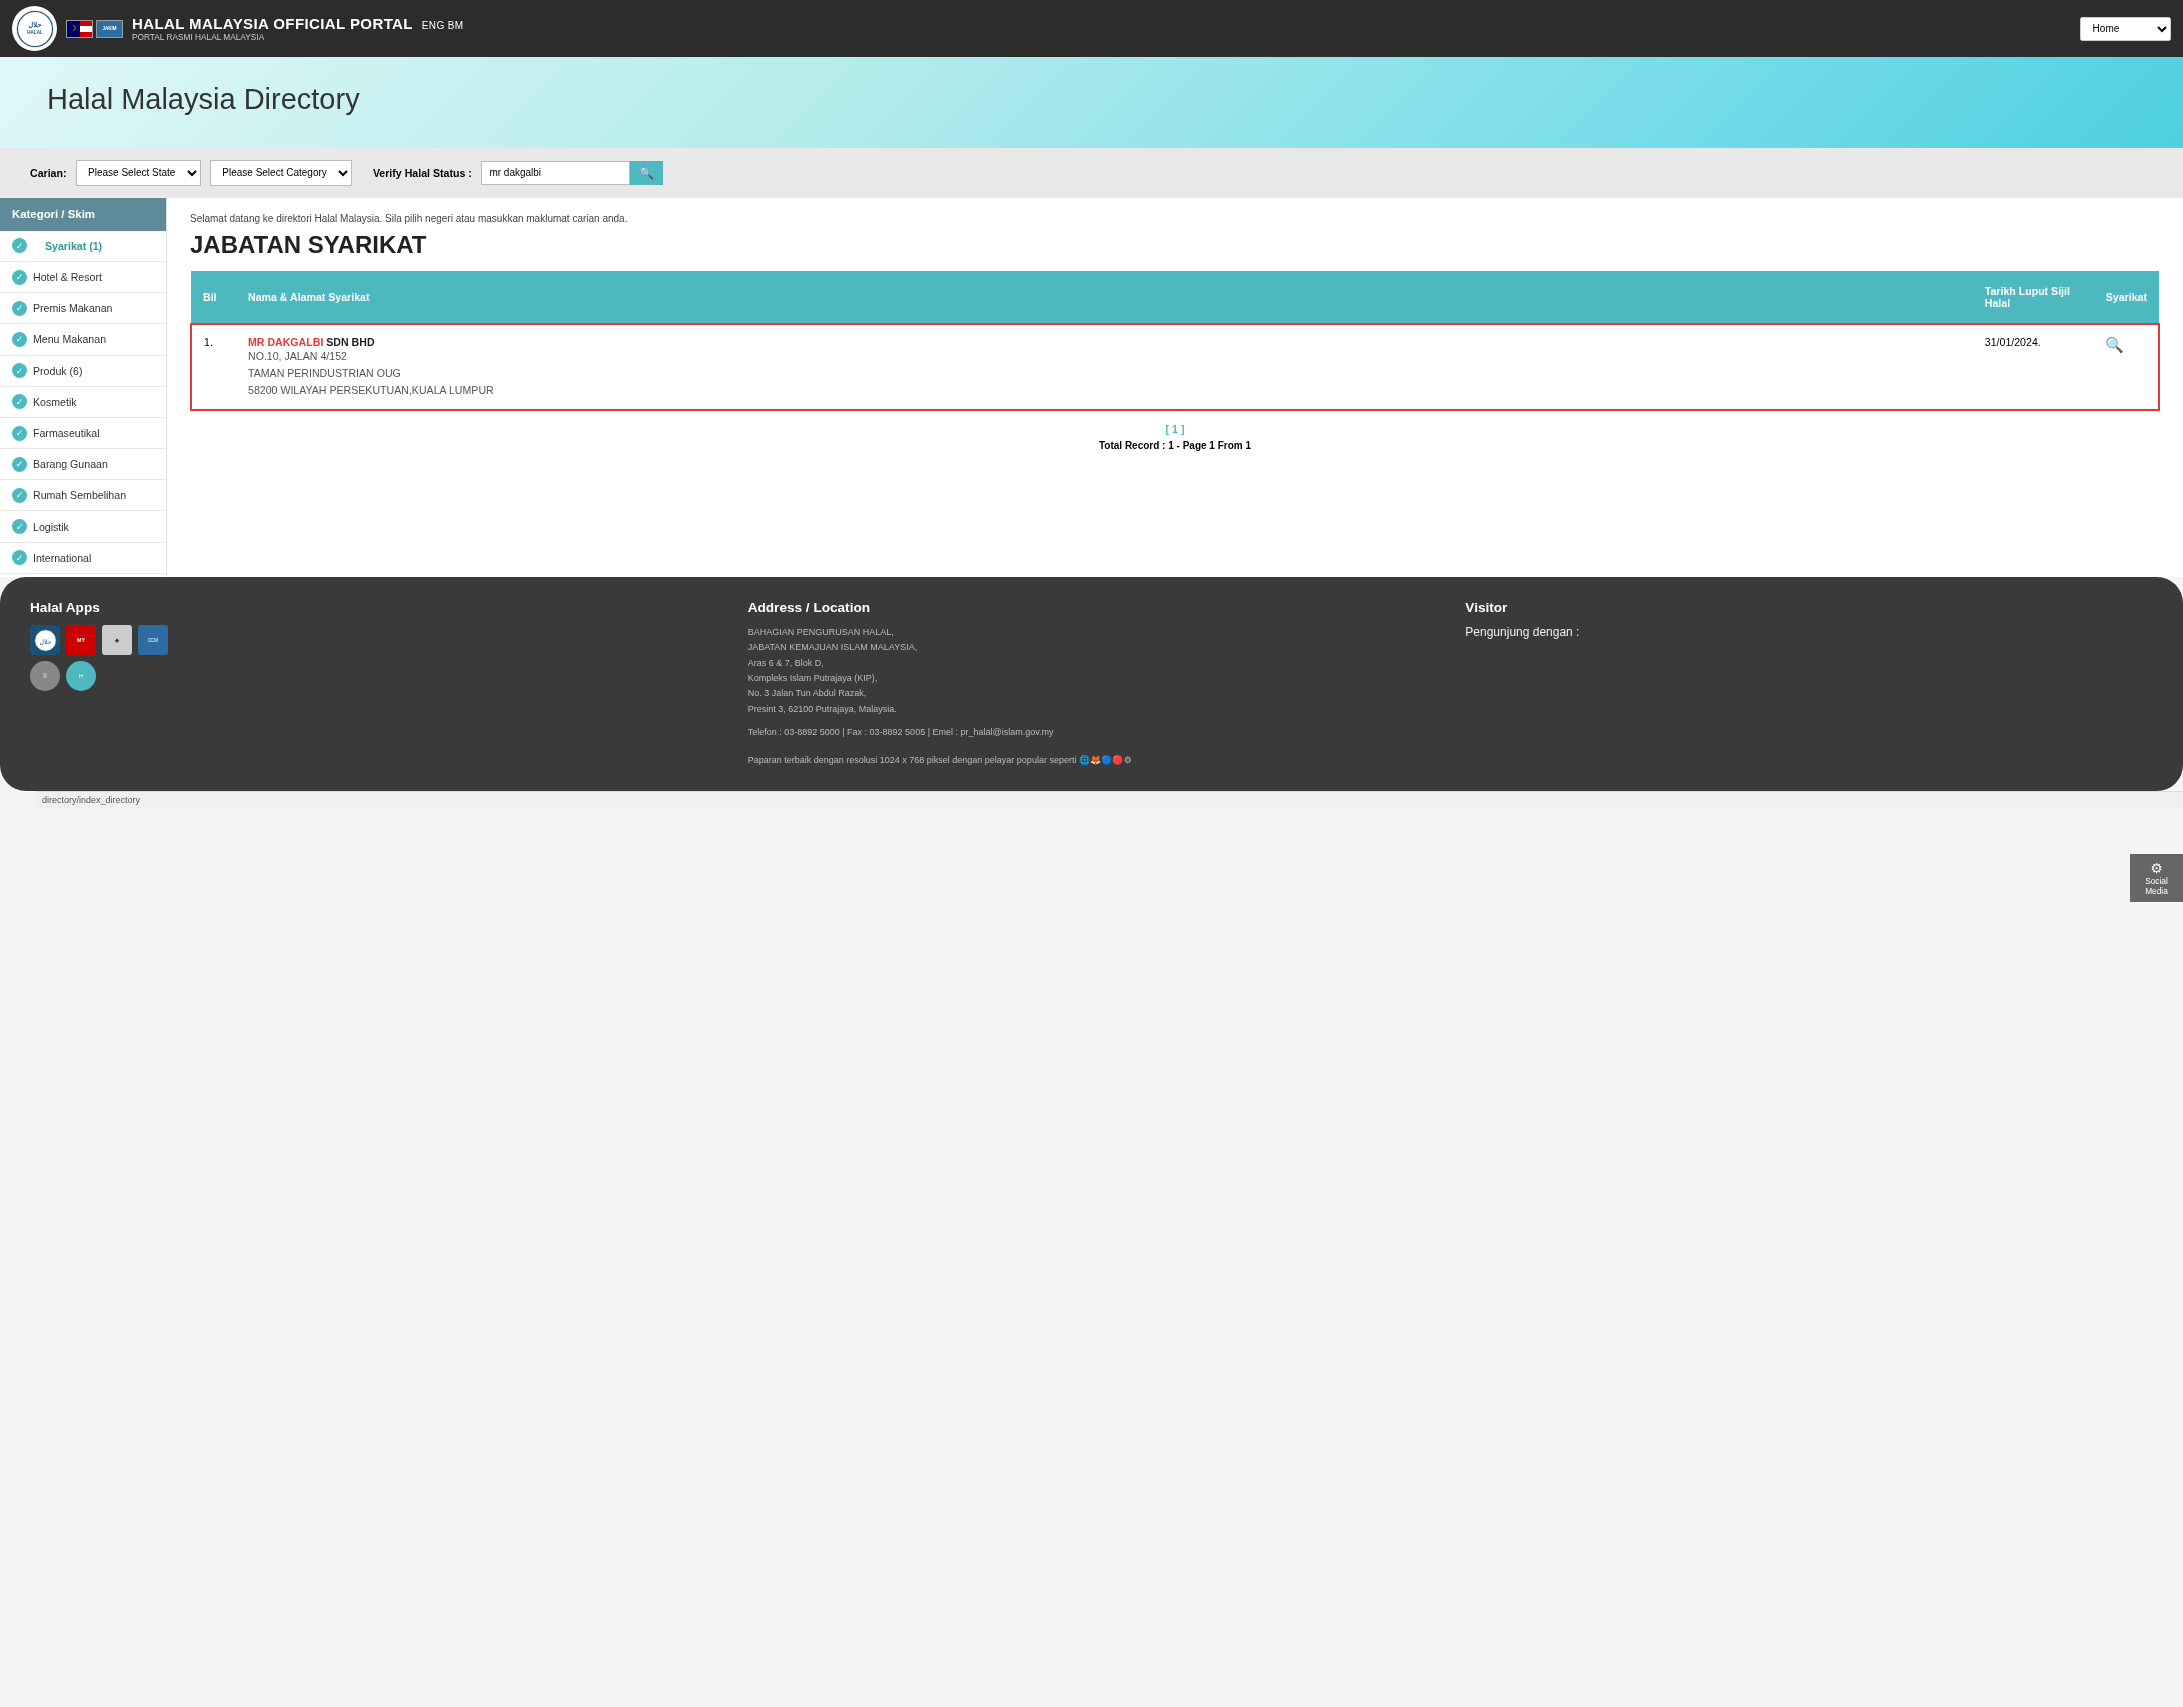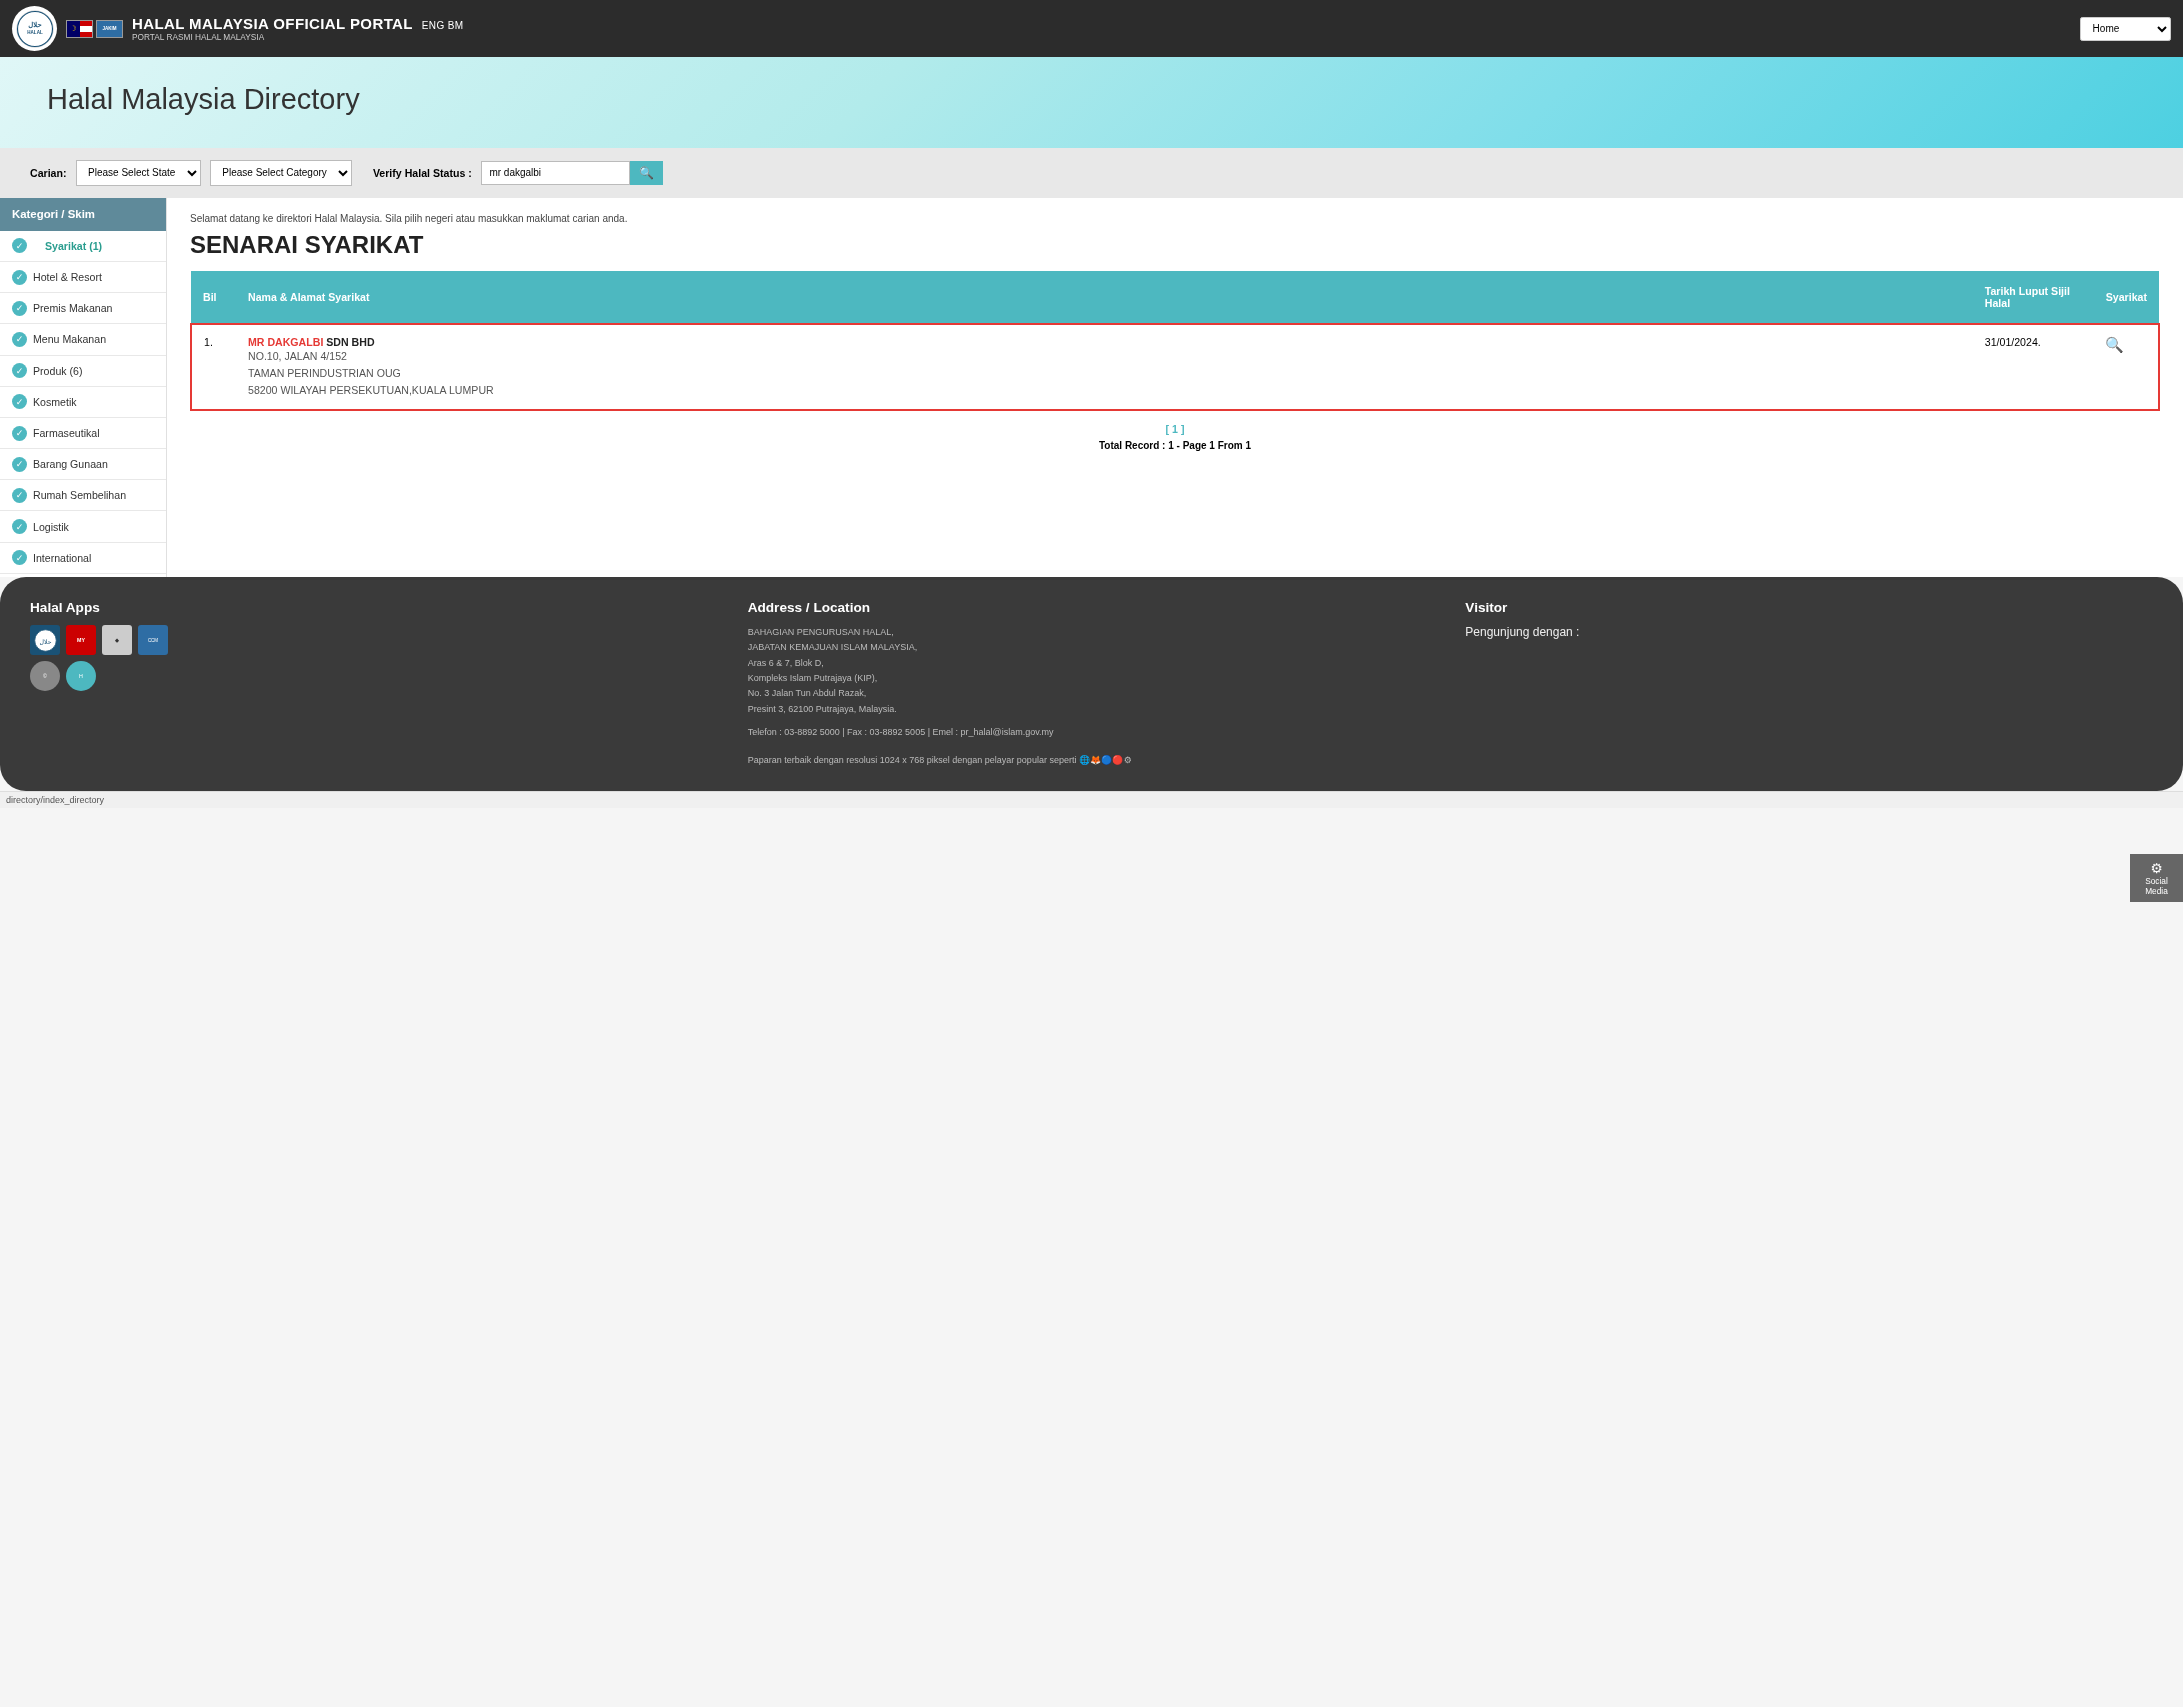--- a/index.html
+++ b/index.html
@@ -239,20 +239,21 @@
     }
     .social-media-btn .gear { font-size: 13.6px; display: block; }
 
     
     .status-bar {
       background: #f0f0f0;
       border-top: 0.8px solid #ddd;
       padding: 3px 6px;
       font-size: 9px;
       color: #555;
+      margin-left: 36px;
     }
   </style>
 </head>
 <body>
 
 <div class="header">
   <div class="header-logo">
     <svg width="38" height="38" viewBox="0 0 50 50" style="font-size:10px">
       <circle cx="25" cy="25" r="24" fill="#fff" stroke="#ccc" stroke-width="1"></circle>
       <text x="25" y="22" text-anchor="middle" font-size="9" fill="#1a5276" font-weight="bold">حلال</text>
@@ -345,21 +346,21 @@
       <span class="item-label">Logistik</span>
     </div>
     <div class="sidebar-item">
       <div class="check-icon">✓</div>
       <span class="item-label">International</span>
     </div>
   </div>
 
   <div class="content-area">
     <p class="welcome-text">Selamat datang ke direktori Halal Malaysia. Sila pilih negeri atau masukkan maklumat carian anda.</p>
-    <h2 class="list-title">SENARAI SYARIKAT</h2>
+    <h2 class="list-title">JABATAN SYARIKAT</h2>
 
     <table class="result-table">
       <thead>
         <tr>
           <th class="col-bil">Bil</th>
           <th class="col-syarikat">Nama &amp; Alamat Syarikat</th>
           <th class="col-tarikh">Tarikh Luput Sijil Halal</th>
           <th class="col-action">Syarikat</th>
         </tr>
       </thead>

